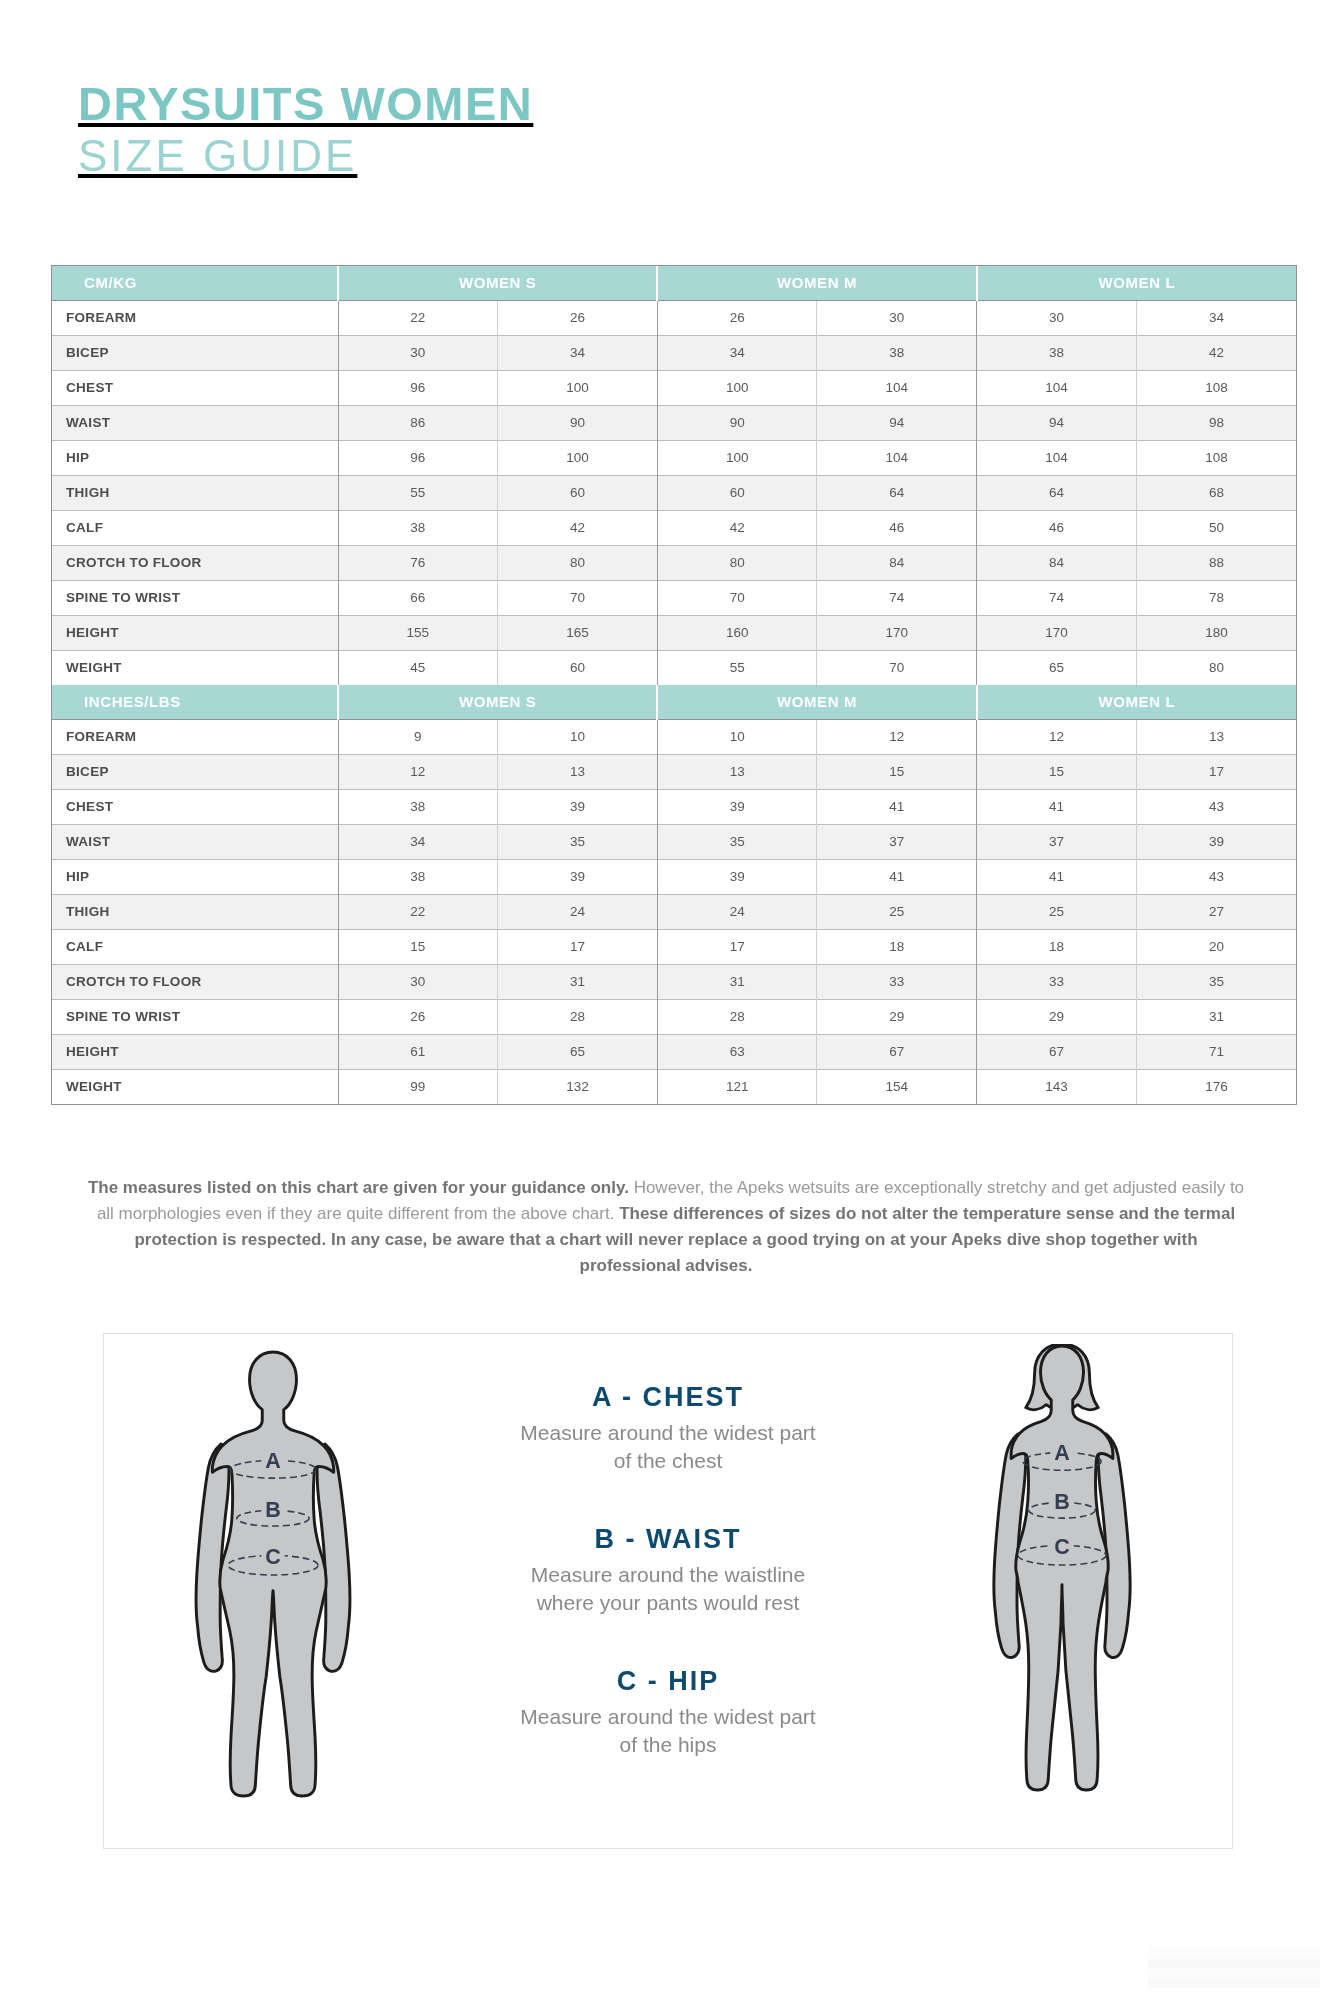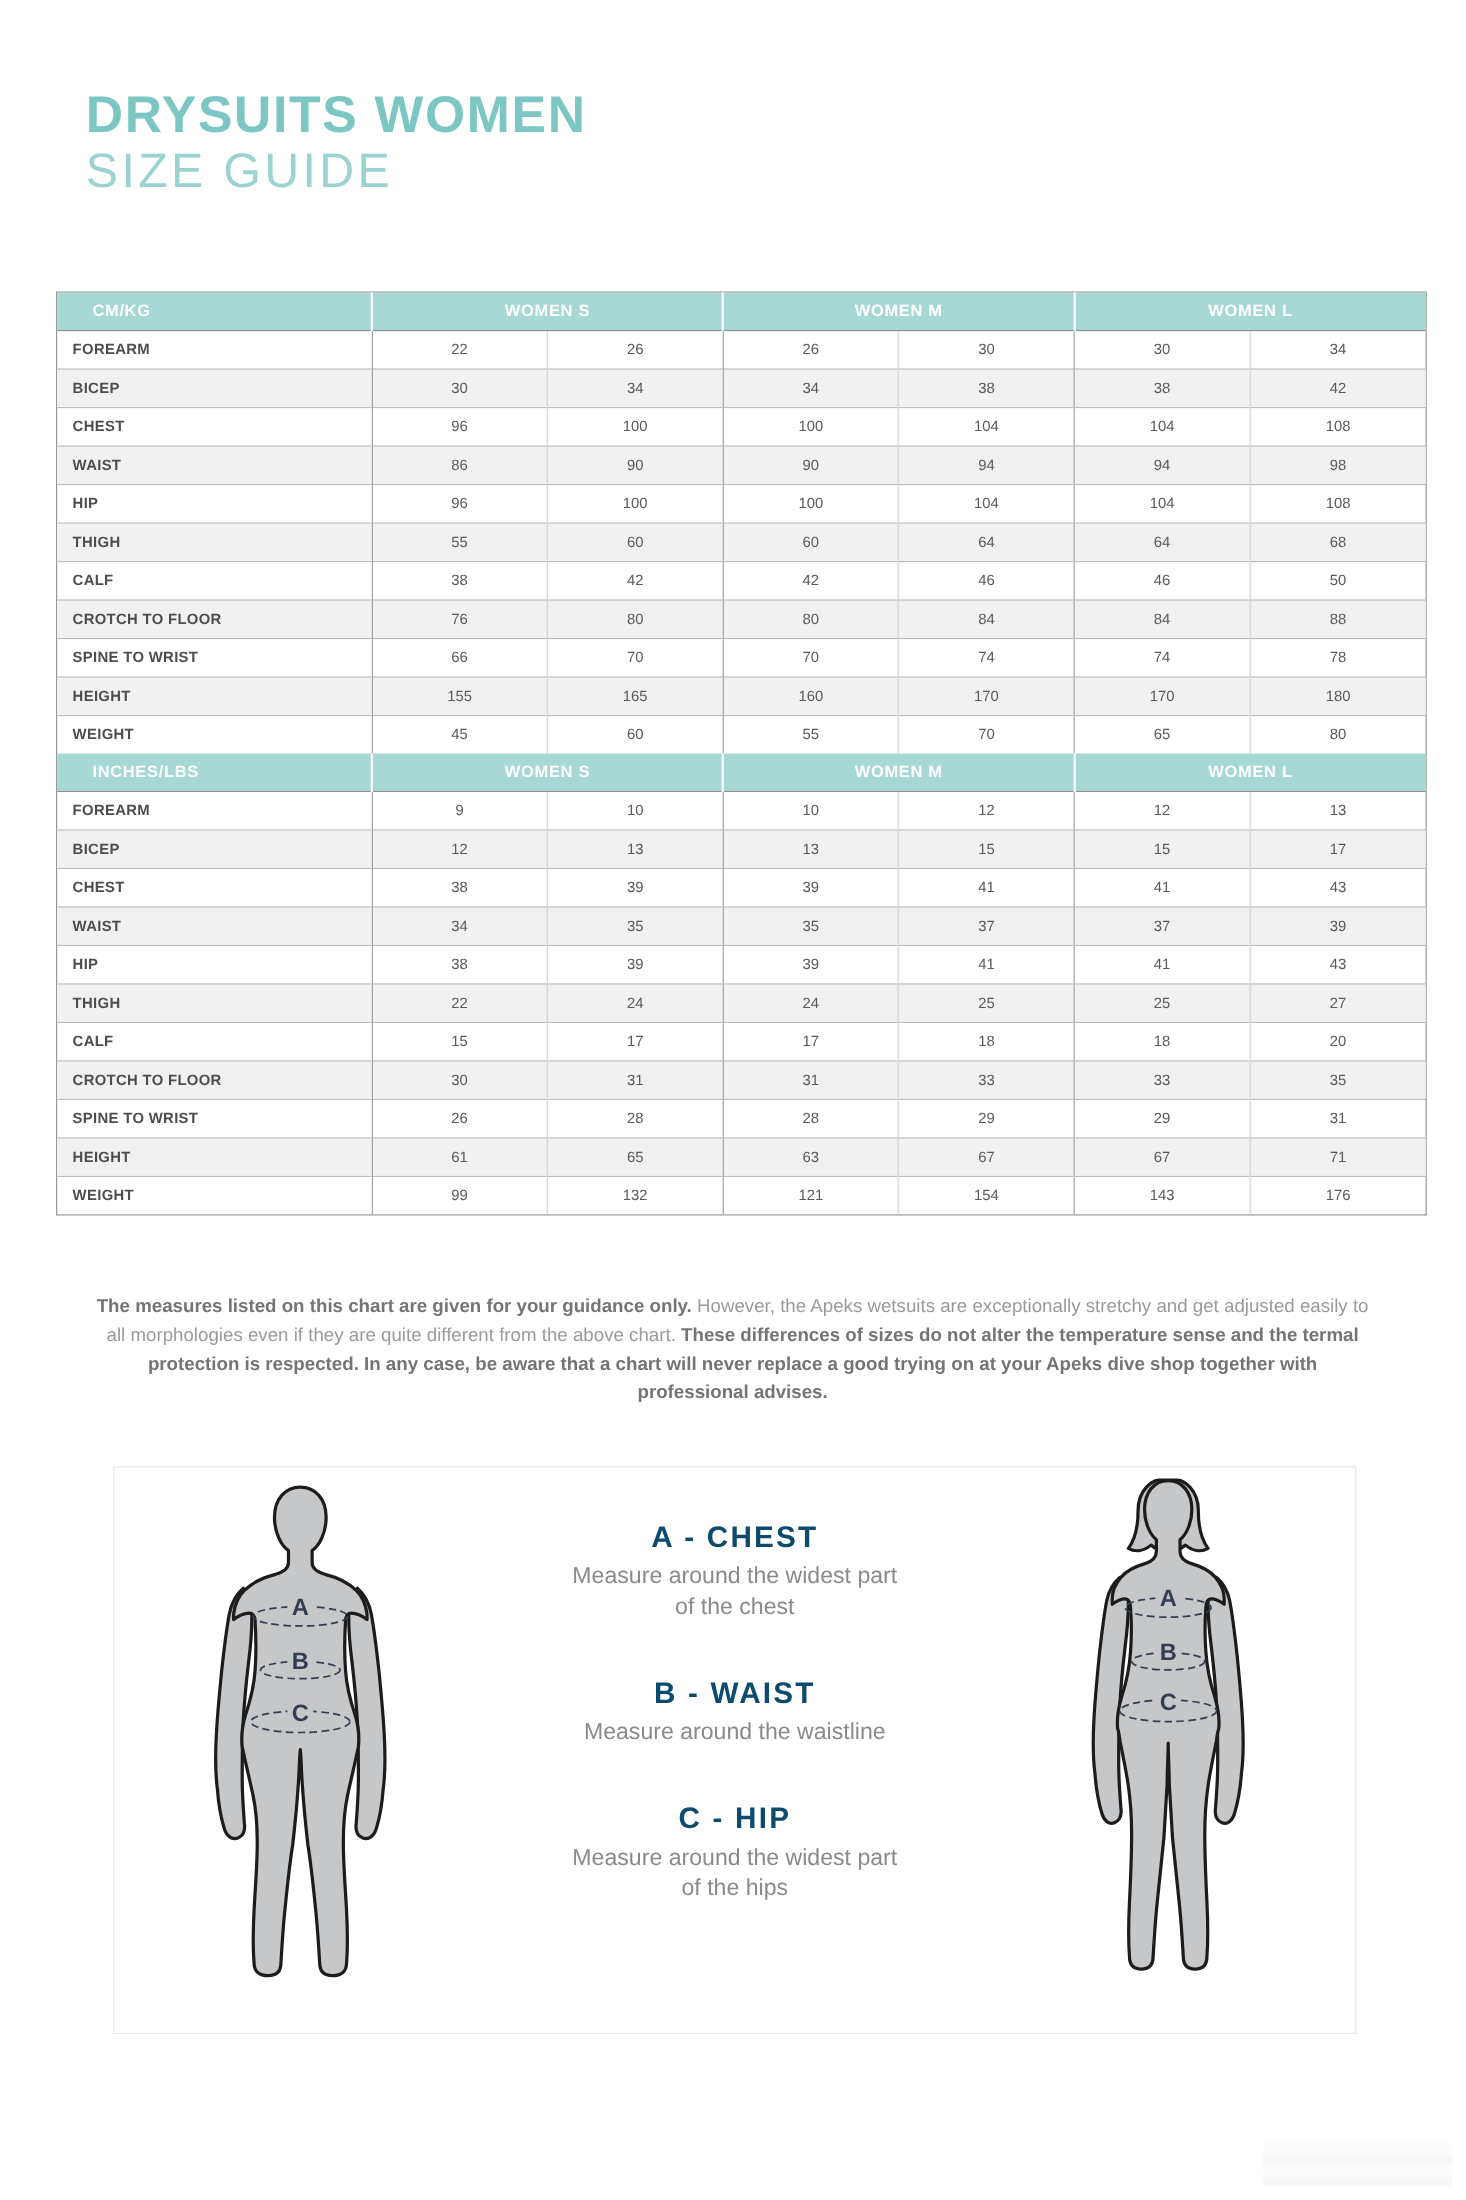--- a/index.html
+++ b/index.html
@@ -1,21 +1,21 @@
 <!DOCTYPE html>
 <html style="--title-bold-teal: #7cc7c3; --title-light-teal: #9ad3cf; --table-header-teal: #a7d8d4; --row-alt-gray: #f1f1f1; --figure-fill: #c6c7c9; --figure-outline: #1c1c1c; --marker-navy: #333e52;"><head>
 <meta charset="utf-8">
 <style>
   html,body{margin:0;padding:0;}
   body{
     width:1333px;height:2000px;position:relative;background:#ffffff;
     font-family:"Liberation Sans", sans-serif;overflow:hidden;
   }
   
-  .title-block{position:absolute;left:78px;top:78px;line-height:1.12;}
+  .title-block{position:absolute;left:78px;top:78px;line-height:1.12;text-decoration:underline;}
   .title-line1{
     font-size:47px;font-weight:bold;letter-spacing:1.5px;
     color:var(--title-bold-teal,#7cc7c3);
   }
   .title-line2{
     font-size:44px;font-weight:normal;letter-spacing:3px;
     color:var(--title-light-teal,#9ad3cf);
   }
   
   .tables-wrap{
@@ -349,20 +349,21 @@
 
   <div class="guide-text">
     <div class="guide-item">
       <div class="g-title">A - CHEST</div>
       <div class="g-line">Measure around the widest part</div>
       <div class="g-line">of the chest</div>
     </div>
     <div class="guide-item">
       <div class="g-title">B - WAIST</div>
       <div class="g-line">Measure around the waistline</div>
+      <div class="g-line">where your pants would rest</div>
     </div>
     <div class="guide-item">
       <div class="g-title">C - HIP</div>
       <div class="g-line">Measure around the widest part</div>
       <div class="g-line">of the hips</div>
     </div>
   </div>
 
   <svg class="figure figure-female" width="196" height="450" viewBox="0 0 200 460">
     <g stroke="#1c1c1c" stroke-width="3" fill="#c6c7c9" stroke-linejoin="round">

